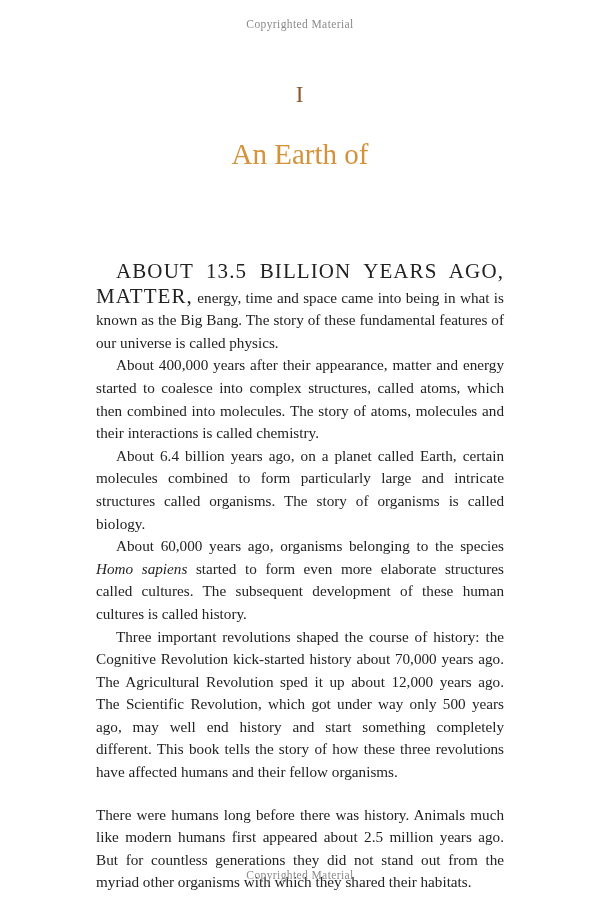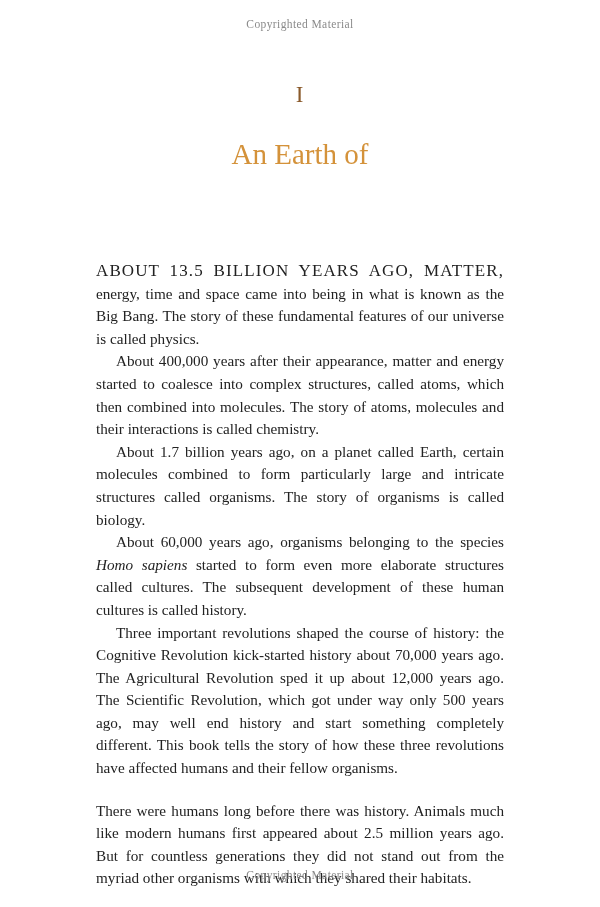--- a/index.html
+++ b/index.html
@@ -72,21 +72,22 @@
   .body-text p {
     margin: 0;
     text-indent: 20px;
   }
   .body-text p.first {
     text-indent: 0;
   }
   .smallcaps {
     font-variant: small-caps;
     letter-spacing: 1.1px;
-    font-size: 17px;
+    font-size: 21px;
+    margin-left: 20px;
   }
   .italic {
     font-style: italic;
     margin-top: 8px;
   }
   .gap {
     height: 20px;
   }
 </style>
 </head>
@@ -103,21 +104,21 @@
     <h1 class="chapter-title">
       <span class="line">An Earth of</span>
     </h1>
 
     <div class="body-text">
 
       <p class="first"><span class="smallcaps">ABOUT 13.5 BILLION YEARS AGO, MATTER,</span><span> energy, time and space came into being in what is known as the Big Bang. The story of these fundamental features of our universe is called physics.</span></p>
 
       <p>About 400,000 years after their appearance, matter and energy started to coalesce into complex structures, called atoms, which then combined into molecules. The story of atoms, molecules and their interactions is called chemistry.</p>
 
-      <p>About 1.7 billion years ago, on a planet called Earth, certain molecules combined to form particularly large and intricate structures called organisms. The story of organisms is called biology.</p>
+      <p>About 6.4 billion years ago, on a planet called Earth, certain molecules combined to form particularly large and intricate structures called organisms. The story of organisms is called biology.</p>
 
       <p><span>About 60,000 years ago, organisms belonging to the species </span><span class="italic">Homo sapiens</span><span> started to form even more elaborate structures called cultures. The subsequent development of these human cultures is called history.</span></p>
 
       <p>Three important revolutions shaped the course of history: the Cognitive Revolution kick-started history about 70,000 years ago. The Agricultural Revolution sped it up about 12,000 years ago. The Scientific Revolution, which got under way only 500 years ago, may well end history and start something completely different. This book tells the story of how these three revolutions have affected humans and their fellow organisms.</p>
 
       <div class="gap"></div>
 
       <p class="first">There were humans long before there was history. Animals much like modern humans first appeared about 2.5 million years ago. But for countless generations they did not stand out from the myriad other organisms with which they shared their habitats.</p>
 
     </div>

